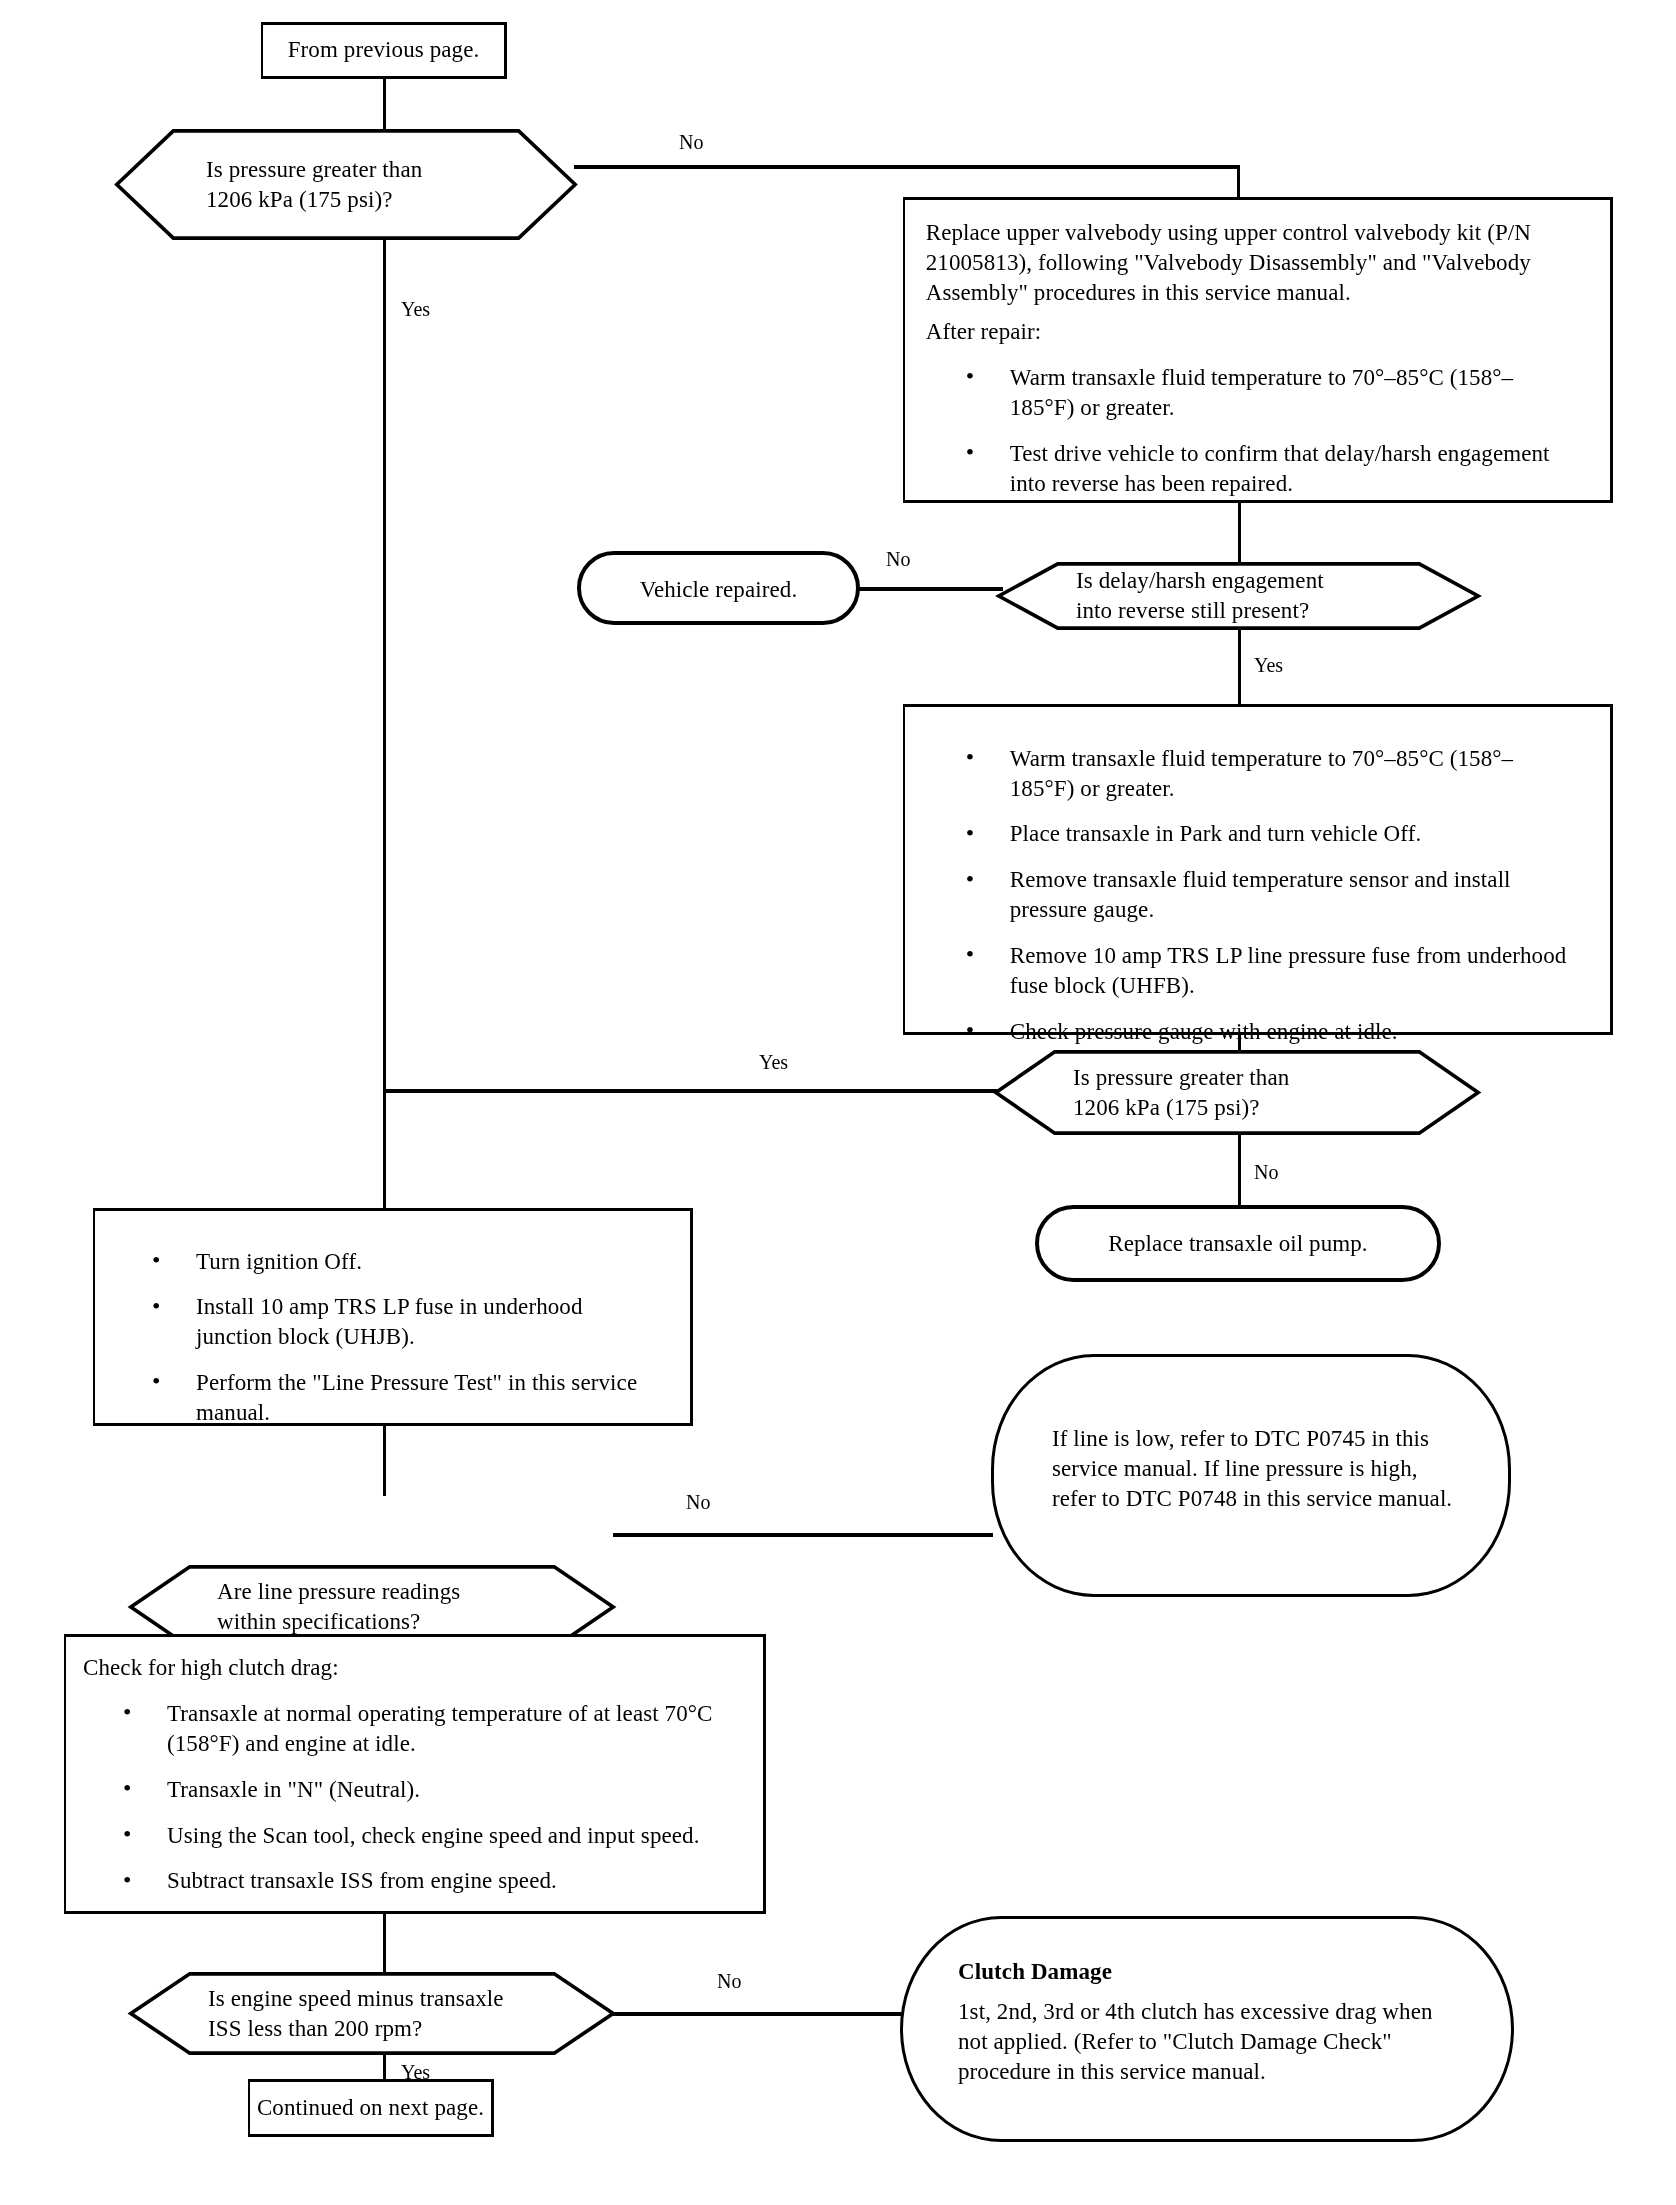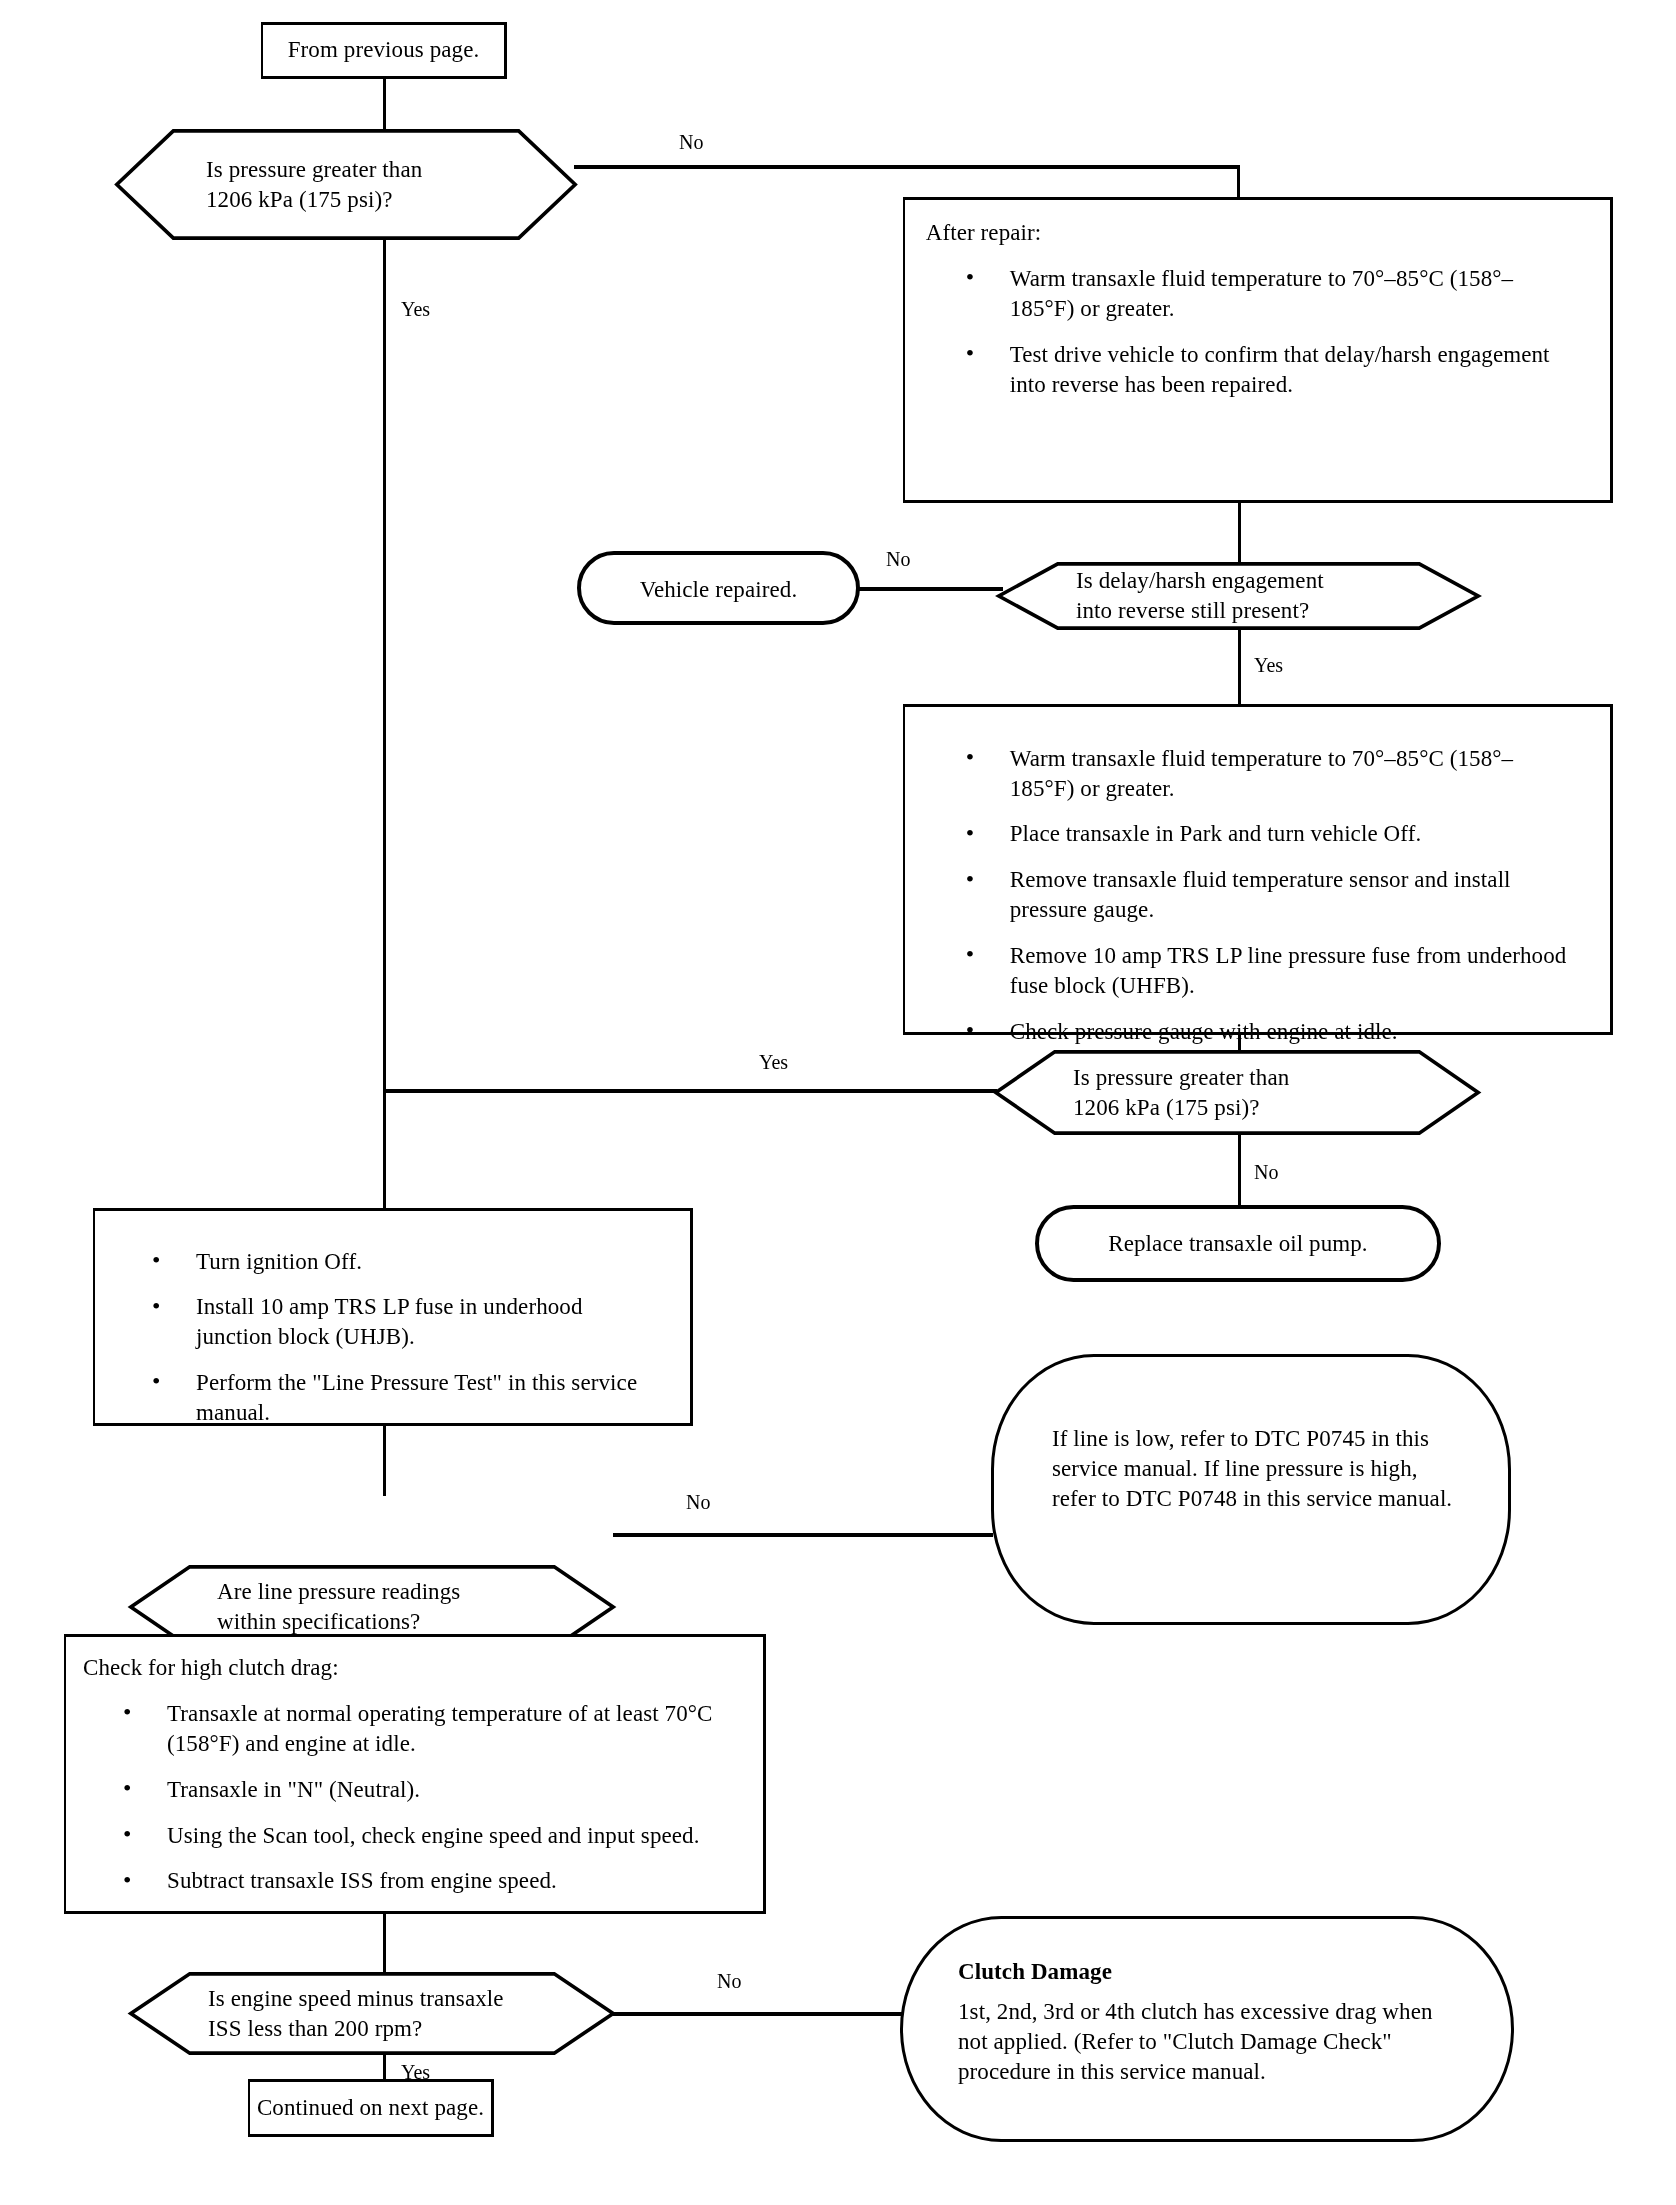--- a/index.html
+++ b/index.html
@@ -192,20 +192,21 @@
       <polygon points="96,3 664,3 757,91 664,179 96,179 3,91" fill="#ffffff" stroke="#000000" stroke-width="6"></polygon>
     </svg>
     <div class="hex-label">
       <div class="txt">Is pressure greater than</div>
       <div class="txt">1206 kPa (175 psi)?</div>
     </div>
   </div>
 
   <div class="node rect shadowed" style="left:903px; top:197px; width:710px; height:306px;">
     <div class="boxpad" style="padding:18px 20.7px 14.6px 20.7px;">
+      <p class="txt para">Replace upper valvebody using upper control valvebody kit (P/N 21005813), following "Valvebody Disassembly" and "Valvebody Assembly" procedures in this service manual.</p>
       <p class="txt para">After repair:</p>
       <ul class="bul txt">
         <li>Warm transaxle fluid temperature to 70°–85°C (158°–185°F) or greater.</li>
         <li>Test drive vehicle to confirm that delay/harsh engagement into reverse has been repaired.</li>
       </ul>
     </div>
   </div>
 
   <div class="node stadium" style="left:577px; top:551px; width:283px; height:74px;">
     <div class="txt center" style="padding-top:19.5px;">Vehicle repaired.</div>
@@ -260,21 +261,21 @@
   <div class="hex" style="left:129px; top:1541px; width:486px; height:84px;margin-top:24px;">
     <svg viewBox="0 0 800 138" preserveAspectRatio="none">
       <polygon points="100,3 700,3 797,69 700,135 100,135 3,69" fill="#ffffff" stroke="#000000" stroke-width="6"></polygon>
     </svg>
     <div class="hex-label">
       <div class="txt" style="padding-left:88px;">Are line pressure readings</div>
       <div class="txt" style="padding-left:88px;">within specifications?</div>
     </div>
   </div>
 
-  <div class="node roundbox" style="left:991px; top:1354px; width:520px; height:271px;">
+  <div class="node roundbox" style="left:991px; top:1354px; width:520px; height:243px;">
     <div class="txt" style="padding:67px 53px 0 58px;">If line is low, refer to DTC P0745 in this service manual.  If line pressure is high, refer to DTC P0748 in this service manual.</div>
   </div>
 
   <div class="node rect shadowed" style="left:64px; top:1634px; width:702px; height:280px;">
     <div class="boxpad" style="padding:16px 18px 12px 17px;">
       <p class="txt para" style="margin-bottom:8.5px;">Check for high clutch drag:</p>
       <ul class="bul txt">
         <li>Transaxle at normal operating temperature of at least 70°C (158°F) and engine at idle.</li>
         <li>Transaxle in "N" (Neutral).</li>
         <li>Using the Scan tool, check engine speed and input speed.</li>

